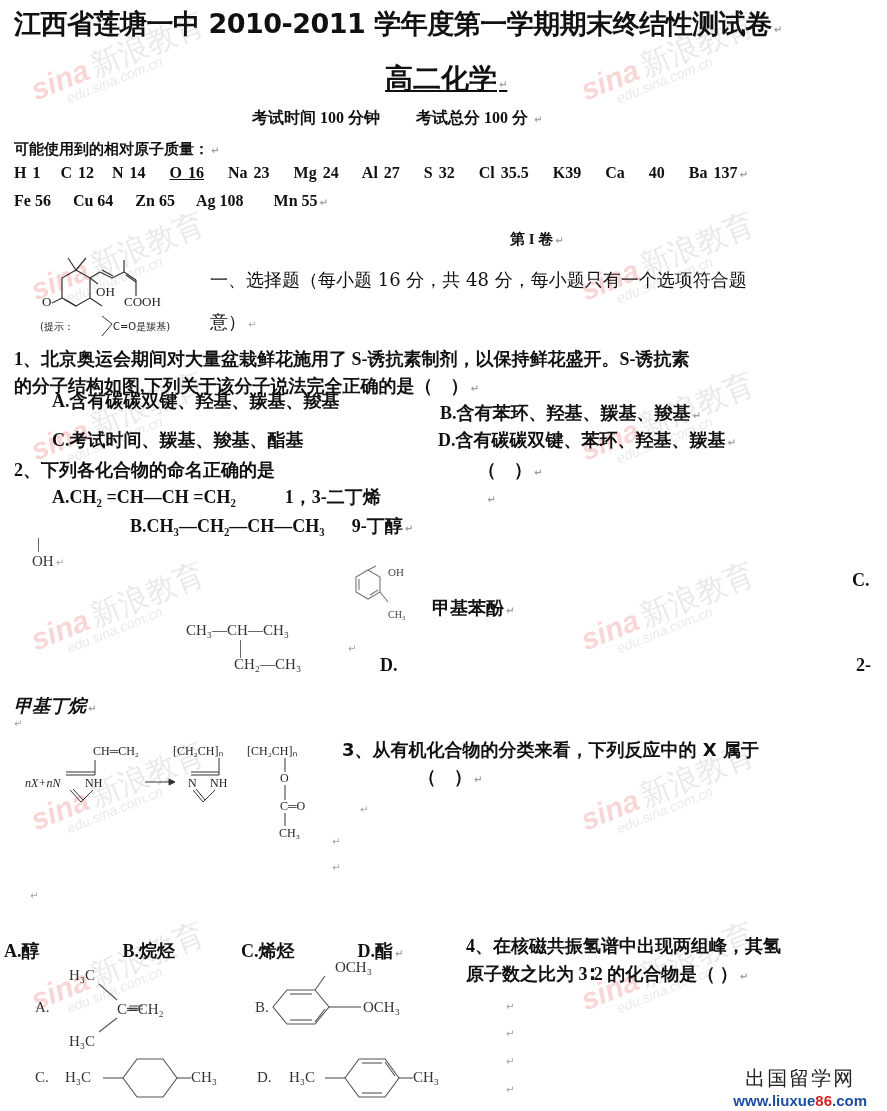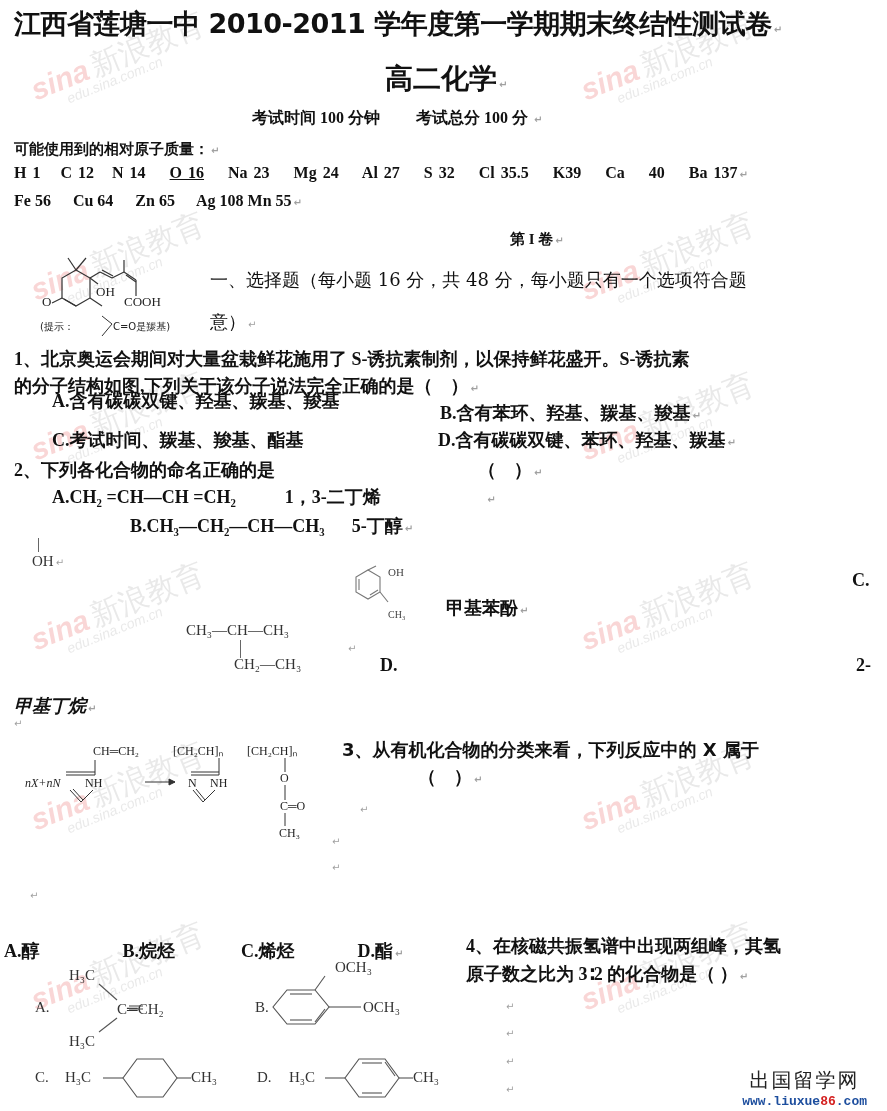--- a/index.html
+++ b/index.html
@@ -17,41 +17,41 @@
   .chem { font-family: "Liberation Serif", serif; color: #333; }
 
   
   .wm { position: absolute; transform: rotate(-22deg); transform-origin: left bottom; opacity: 0.18; pointer-events: none; }
   .wm .logo { font-family: "Liberation Sans", sans-serif; font-weight: bold; font-style: italic; font-size: 30px; color: #e02020; }
   .wm .cn { font-family: "DejaVu Sans", sans-serif; font-size: 30px; color: #888; margin-left: 4px; }
   .wm .url { position: absolute; left: 30px; top: 32px; font-family: "Liberation Sans", sans-serif; font-style: italic; font-size: 14px; color: #888; }
 
   .brand { position: absolute; right: 20px; bottom: 2px; text-align: center; }
   .brand .cn { font-family: "DejaVu Sans", sans-serif; font-size: 20px; color: #222; letter-spacing: 2px; }
-  .brand .url { font-family: Liberation Mono, monospace; font-size: 13px; font-weight: bold; color: #1d4e9e; }
+  .brand .url { font-family: Liberation Sans, sans-serif; font-size: 15px; font-weight: bold; color: #1d4e9e; }
   .brand .url .red { color: #d42020; }
 </style>
 </head>
 <body>
 
 <div class="wm" style="left:40px;top:70px;"><span class="logo">sina</span><span class="cn">新浪教育</span><span class="url">edu.sina.com.cn</span></div>
 <div class="wm" style="left:590px;top:70px;"><span class="logo">sina</span><span class="cn">新浪教育</span><span class="url">edu.sina.com.cn</span></div>
 <div class="wm" style="left:40px;top:270px;"><span class="logo">sina</span><span class="cn">新浪教育</span><span class="url">edu.sina.com.cn</span></div>
 <div class="wm" style="left:590px;top:270px;"><span class="logo">sina</span><span class="cn">新浪教育</span><span class="url">edu.sina.com.cn</span></div>
 <div class="wm" style="left:40px;top:430px;"><span class="logo">sina</span><span class="cn">新浪教育</span><span class="url">edu.sina.com.cn</span></div>
 <div class="wm" style="left:590px;top:430px;"><span class="logo">sina</span><span class="cn">新浪教育</span><span class="url">edu.sina.com.cn</span></div>
 <div class="wm" style="left:40px;top:620px;"><span class="logo">sina</span><span class="cn">新浪教育</span><span class="url">edu.sina.com.cn</span></div>
 <div class="wm" style="left:590px;top:620px;"><span class="logo">sina</span><span class="cn">新浪教育</span><span class="url">edu.sina.com.cn</span></div>
 <div class="wm" style="left:40px;top:800px;"><span class="logo">sina</span><span class="cn">新浪教育</span><span class="url">edu.sina.com.cn</span></div>
 <div class="wm" style="left:590px;top:800px;"><span class="logo">sina</span><span class="cn">新浪教育</span><span class="url">edu.sina.com.cn</span></div>
 <div class="wm" style="left:40px;top:980px;"><span class="logo">sina</span><span class="cn">新浪教育</span><span class="url">edu.sina.com.cn</span></div>
 <div class="wm" style="left:590px;top:980px;"><span class="logo">sina</span><span class="cn">新浪教育</span><span class="url">edu.sina.com.cn</span></div>
 
 <div class="abs title" style="left:14px;top:6px;"><span>江西省莲塘一中 2010-2011 学年度第一学期期末终结性测试卷</span><span class="mark">↵</span></div>
-<div class="abs subtitle" style="left:385px;top:60px;"><span>高二化学</span><span class="mark">↵</span></div>
+<div class="abs subtitle" style="left:385px;top:60px;text-decoration:underline;"><span>高二化学</span><span class="mark">↵</span></div>
 <div class="abs serif-b t16" style="left:252px;top:108px;">
   <span>考试时间 100 分钟</span>
   <span style="display:inline-block;width:28px;"></span>
   <span>考试总分 100 分</span>
   <span class="mark">↵</span>
 </div>
 
 <div class="abs serif-b t15" style="left:14px;top:140px;"><span>可能使用到的相对原子质量：</span><span class="mark">↵</span></div>
 <div class="abs serif-b t16" style="left:14px;top:164px;word-spacing:2px;">
   <span style="margin-right:14px;">H 1</span>
@@ -65,21 +65,21 @@
   <span style="margin-right:18px;">Cl 35.5</span>
   <span style="margin-right:18px;">K39</span>
   <span style="margin-right:18px;">Ca</span>
   <span style="margin-right:18px;">40</span>
   <span>Ba 137</span><span class="mark">↵</span>
 </div>
 <div class="abs serif-b t16" style="left:14px;top:192px;">
   <span style="margin-right:18px;">Fe 56</span>
   <span style="margin-right:18px;">Cu 64</span>
   <span style="margin-right:18px;">Zn 65</span>
-  <span style="">Ag 108</span>
+  <span style="margin-right:26px;">Ag 108</span>
   <span>Mn 55</span><span class="mark">↵</span>
 </div>
 
 <div class="abs serif-b t15" style="left:510px;top:230px;"><span>第 I 卷</span><span class="mark">↵</span></div>
 
 <svg class="abs" style="left:28px;top:248px;" width="175" height="92" viewBox="0 0 175 92">
   <g stroke="#333" stroke-width="1.2" fill="none">
     <polyline points="48,22 62,30 62,50 48,58 34,50 34,30 48,22"></polyline>
     <line x1="48" y1="22" x2="40" y2="10"></line>
     <line x1="48" y1="22" x2="58" y2="10"></line>
@@ -121,37 +121,37 @@
 <div class="abs serif-b t18" style="left:478px;top:458px;"><span>（　）</span><span class="mark">↵</span></div>
 <div class="abs serif-b t18" style="left:52px;top:485px;">
   <span>A.CH₂ =CH—CH =CH₂</span>
   <span style="display:inline-block;width:40px;"></span>
   <span>1，3-二丁烯</span>
   <span style="display:inline-block;width:100px;"></span><span class="mark">↵</span>
 </div>
 <div class="abs serif-b t18" style="left:130px;top:514px;">
   <span>B.CH₃—CH₂—CH—CH₃</span>
   <span style="display:inline-block;width:18px;"></span>
-  <span>5-丁醇</span><span class="mark">↵</span>
+  <span>9-丁醇</span><span class="mark">↵</span>
 </div>
 <div class="abs" style="left:38px;top:538px;width:1px;height:14px;background:#666;"></div>
 <div class="abs chem t15" style="left:32px;top:553px;"><span>OH</span><span class="mark">↵</span></div>
 
 <svg class="abs" style="left:348px;top:562px;" width="70" height="60" viewBox="0 0 70 60">
   <g stroke="#777" stroke-width="1.1" fill="none">
     <polygon points="20,8 32,15 32,30 20,37 8,30 8,15"></polygon>
     <line x1="11" y1="17" x2="11" y2="28"></line>
     <line x1="22" y1="33" x2="30" y2="28"></line>
     <line x1="20" y1="8" x2="28" y2="4"></line>
     <line x1="32" y1="30" x2="40" y2="40"></line>
   </g>
   <text x="40" y="14" font-family="Liberation Serif, serif" font-size="11" fill="#444">OH</text>
   <text x="40" y="56" font-family="Liberation Serif, serif" font-size="10" fill="#444">CH₃</text>
 </svg>
-<div class="abs serif-b t18" style="left:432px;top:596px;margin-left:14px;"><span>甲基苯酚</span><span class="mark">↵</span></div>
+<div class="abs serif-b t18" style="left:432px;top:596px;"><span>甲基苯酚</span><span class="mark">↵</span></div>
 <div class="abs serif-b t18" style="left:852px;top:570px;">C.</div>
 
 <div class="abs chem t15" style="left:186px;top:622px;">CH₃—CH—CH₃</div>
 <div class="abs" style="left:240px;top:640px;width:1px;height:18px;background:#666;"></div>
 <div class="abs chem t15" style="left:234px;top:656px;">CH₂—CH₃</div>
 <div class="abs t17" style="left:346px;top:636px;color:#999;"><span class="mark">↵</span></div>
 <div class="abs serif-b t18" style="left:380px;top:655px;">D.</div>
 <div class="abs serif-b t18" style="left:856px;top:655px;">2-</div>
 <div class="abs serif-b t18" style="left:14px;top:694px;font-style:italic;"><span>甲基丁烷</span><span class="mark">↵</span></div>
 <div class="abs" style="left:12px;top:712px;"><span class="mark">↵</span></div>

